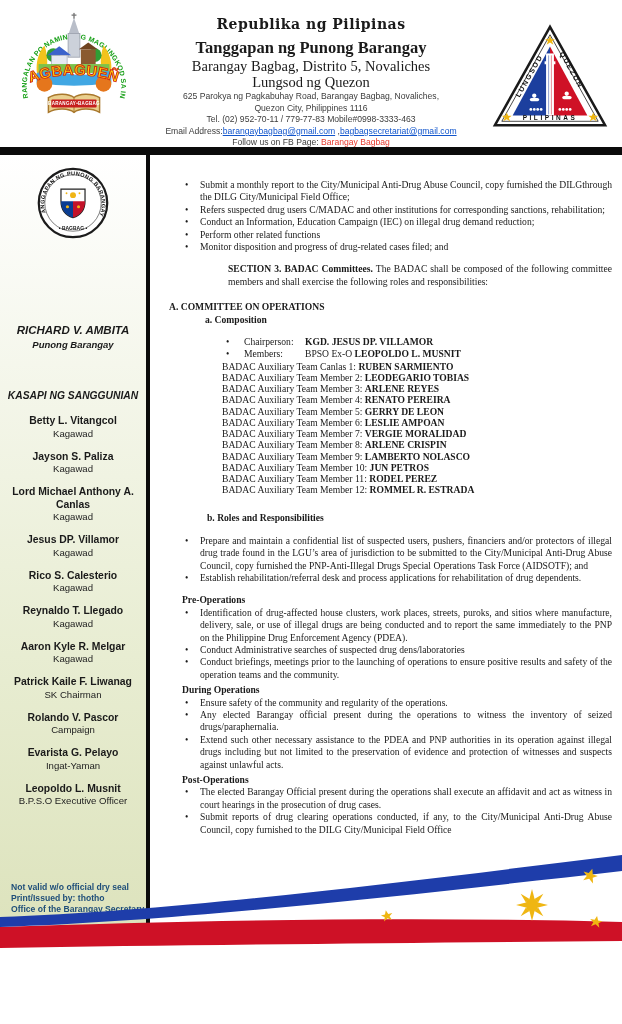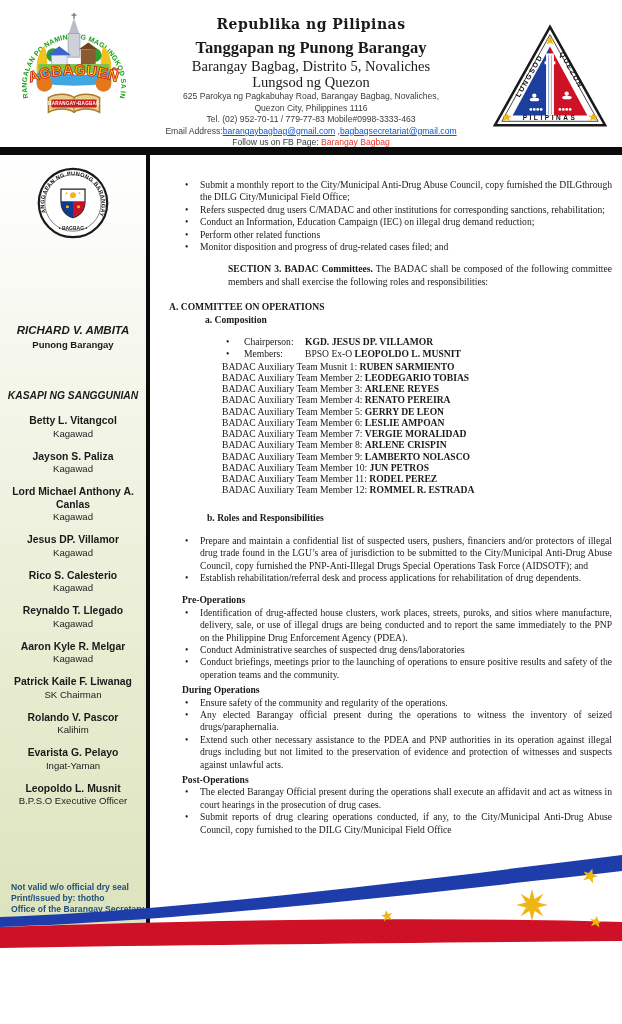--- a/index.html
+++ b/index.html
@@ -17,21 +17,21 @@
   .logo-left{position:absolute;left:12px;top:4px;}
   .logo-right{position:absolute;left:488px;top:20px;}
   .top-rule{position:absolute;left:0;top:147px;width:622px;height:8px;background:#0b0b0b;}
   
   .sidebar{position:absolute;left:0;top:155px;width:150px;height:770px;
            border-right:4px solid #0b0b0b;box-sizing:border-box;
            background:linear-gradient(180deg,#ffffff 0%,#f4f6ea 30%,#e8edd2 65%,#dde3bd 100%);
            font-family:"Liberation Sans",sans-serif;text-align:center;}
   .side-seal{margin-top:11px;}
   .cap-name{margin-top:80px;font-size:11.5px;font-weight:bold;font-style:italic;line-height:13px;}
-  .cap-title{font-size:9.5px;font-weight:bold;line-height:12px;margin-top:2px;}
+  .cap-title{font-size:9.5px;font-weight:bold;font-style:italic;line-height:12px;margin-top:2px;}
   .council-h{margin-top:39px;font-size:10.3px;font-weight:bold;font-style:italic;}
   .officials{margin-top:14px;}
   .official{margin-bottom:11px;padding:0 6px;}
   .o-name{font-size:10.4px;font-weight:bold;line-height:12.5px;}
   .o-title{font-size:9.6px;line-height:12px;color:#222;}
   .side-foot{position:absolute;left:11px;top:727px;text-align:left;color:#1f4e79;
              font-size:8.6px;line-height:11px;font-weight:bold;}
   
   .content{position:absolute;left:169px;top:155px;width:443px;padding-top:24px;box-sizing:border-box;
            font-size:9.6px;line-height:12.4px;}
@@ -208,21 +208,21 @@
           <div class="o-title">Kagawad</div>
         </div>
 
         <div class="official">
           <div class="o-name">Patrick Kaile F. Liwanag</div>
           <div class="o-title">SK Chairman</div>
         </div>
 
         <div class="official">
           <div class="o-name">Rolando V. Pascor</div>
-          <div class="o-title">Kalihim</div>
+          <div class="o-title">Campaign</div>
         </div>
 
         <div class="official">
           <div class="o-name">Evarista G. Pelayo</div>
           <div class="o-title">Ingat-Yaman</div>
         </div>
 
         <div class="official">
           <div class="o-name">Leopoldo L. Musnit</div>
           <div class="o-title">B.P.S.O Executive Officer</div>
@@ -279,21 +279,21 @@
         <span class="clbl">Chairperson:</span>
         <span class="cval"><b>KGD. JESUS DP. VILLAMOR</b></span>
       </div>
       <div class="comp-row">
         <span class="cb"></span>
         <span class="clbl">Members:</span>
         <span class="cval"><span>BPSO Ex-O </span><b>LEOPOLDO L. MUSNIT</b></span>
       </div>
       <div class="aux">
 
-          <div class="aux-line"><span>BADAC Auxiliary Team Musnit 1: </span><b>RUBEN SARMIENTO</b></div>
+          <div class="aux-line"><span>BADAC Auxiliary Team Canlas 1: </span><b>RUBEN SARMIENTO</b></div>
 
           <div class="aux-line"><span>BADAC Auxiliary Team Member 2: </span><b>LEODEGARIO TOBIAS</b></div>
 
           <div class="aux-line"><span>BADAC Auxiliary Team Member 3: </span><b>ARLENE REYES</b></div>
 
           <div class="aux-line"><span>BADAC Auxiliary Team Member 4: </span><b>RENATO PEREIRA</b></div>
 
           <div class="aux-line"><span>BADAC Auxiliary Team Member 5: </span><b>GERRY DE LEON</b></div>
 
           <div class="aux-line"><span>BADAC Auxiliary Team Member 6: </span><b>LESLIE AMPOAN</b></div>

